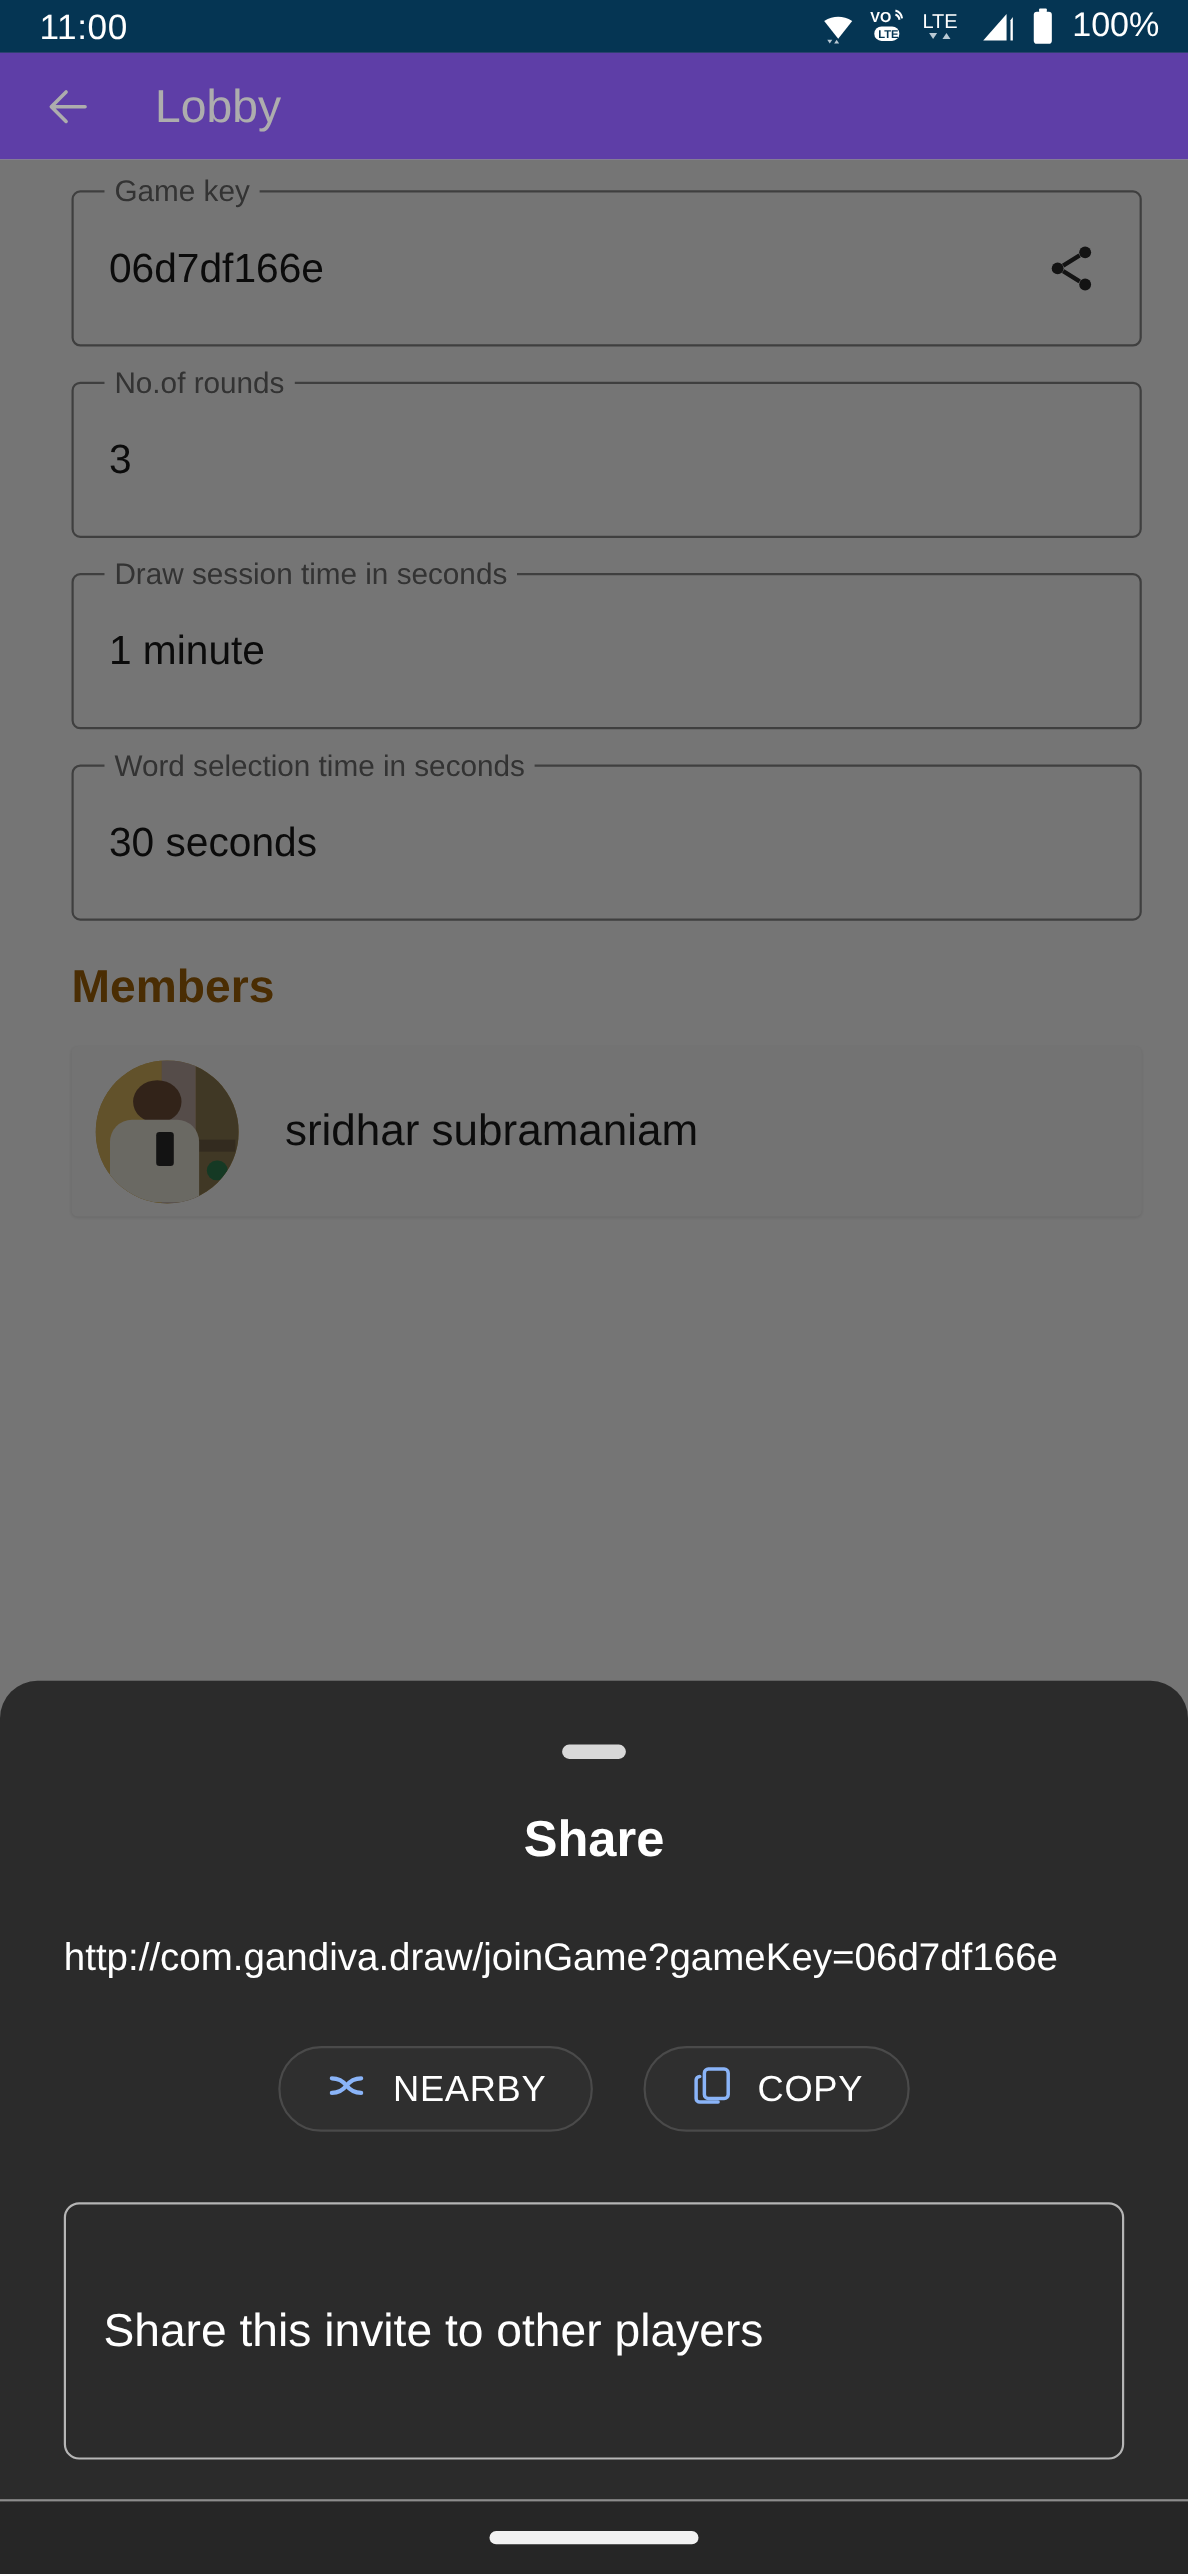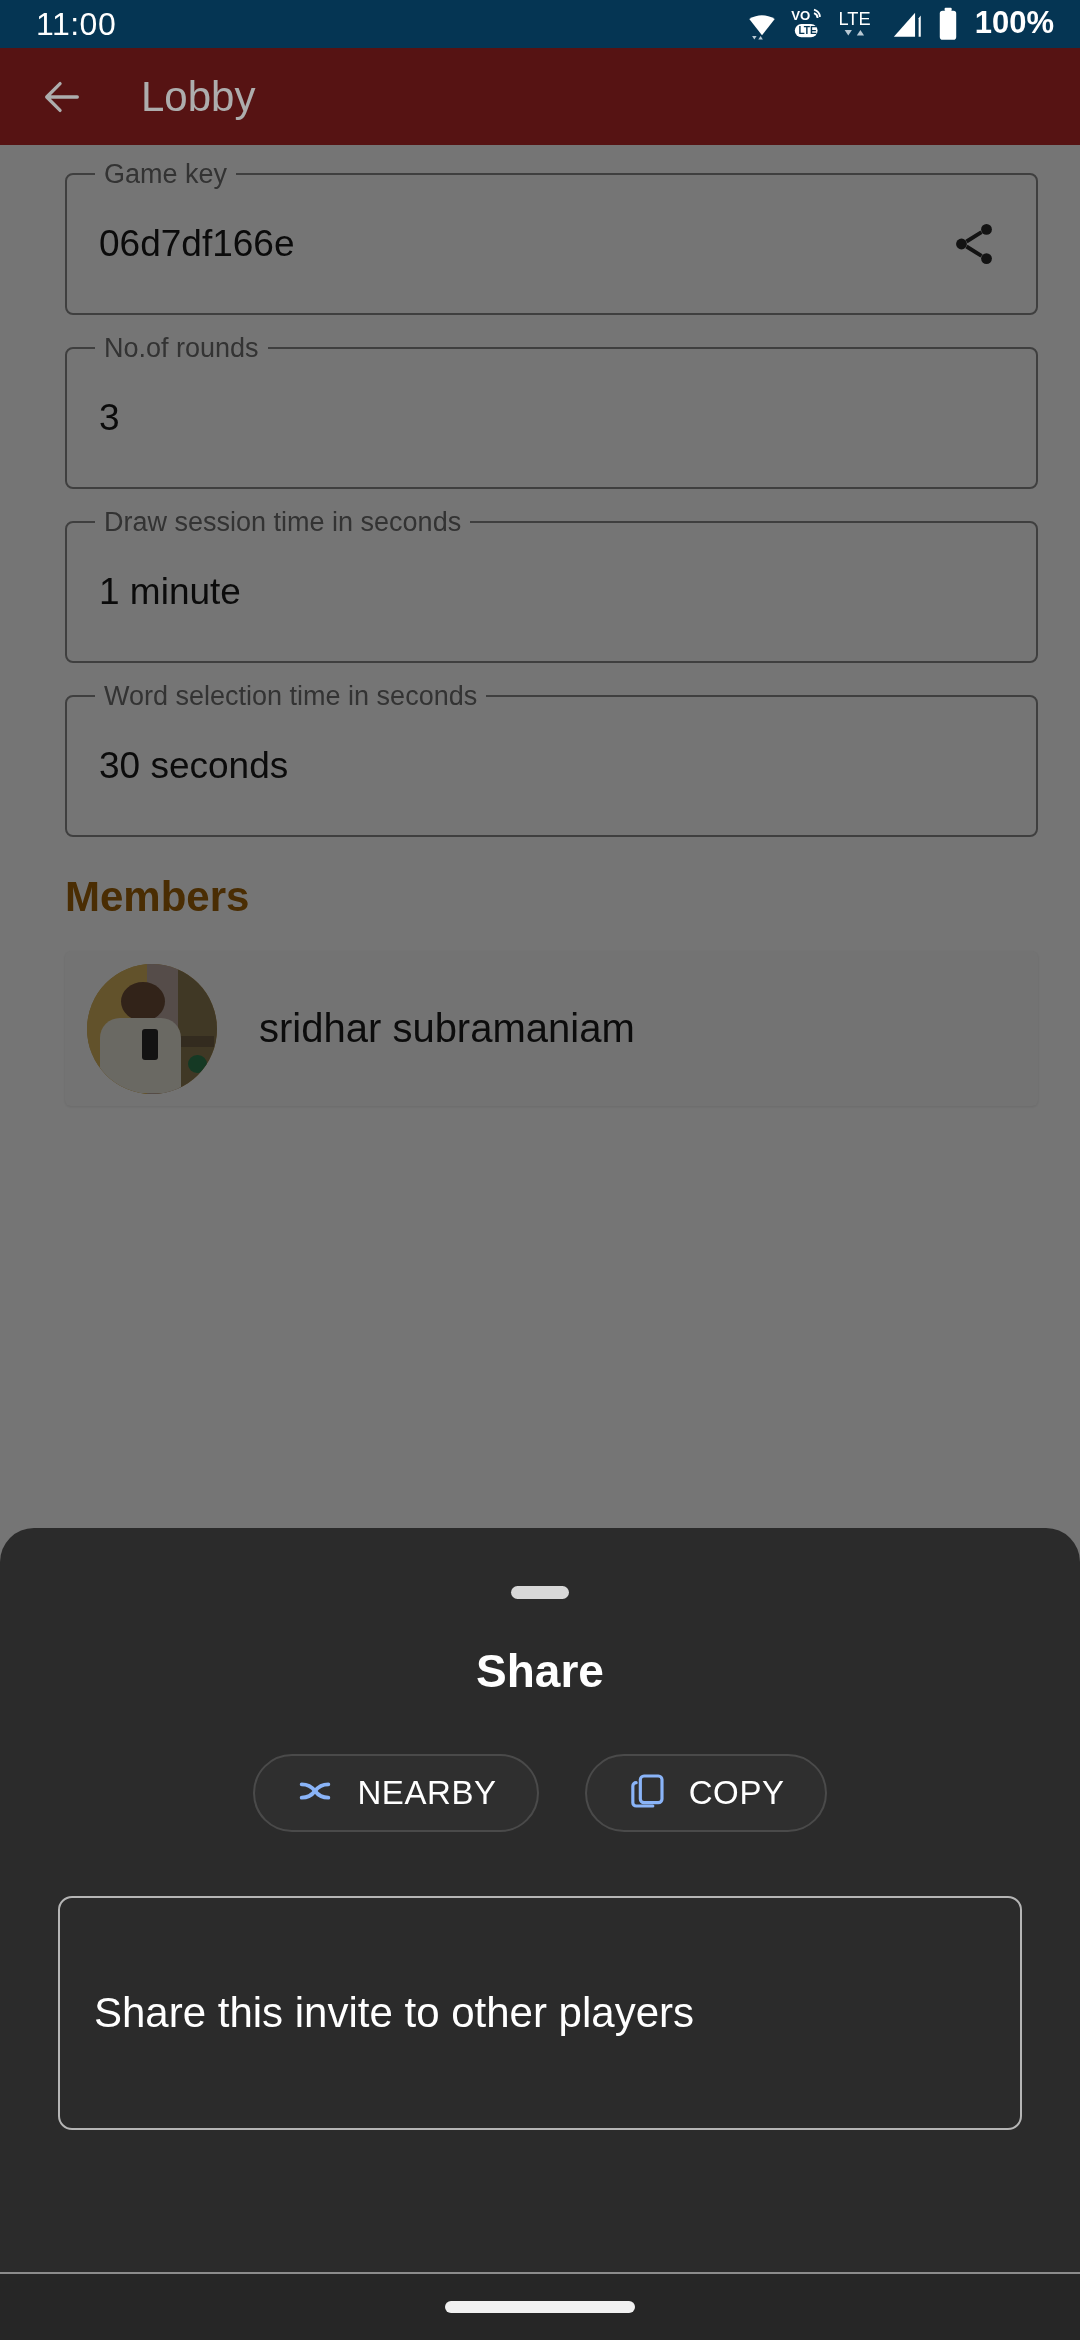--- a/index.html
+++ b/index.html
@@ -20,26 +20,26 @@
   .status-bar {
     position:absolute; top:0; left:0; right:0; height:48px;
     background:#053553;
     display:flex; align-items:center;
     padding:0 26px 0 36px;
     color:#ffffff;
   }
   .status-time { font-size:32px; font-weight:400; letter-spacing:0.5px; line-height:1; }
   .status-right { margin-left:auto; display:flex; align-items:flex-start; gap:11px; }
   .si { display:flex; align-items:center; }
-  .battery-pct { font-size:31px; font-weight:700; margin-left:5px; line-height:1; }
+  .battery-pct { font-size:31px; font-weight:400; margin-left:5px; line-height:1; }
 
   
   .app-bar {
     position:absolute; top:48px; left:0; right:0; height:97px;
-    background:#7f1d1d;
+    background:#8b5cf6;
     display:flex; align-items:center;
     padding-left:36px;
   }
   .app-bar-scrim {
     position:absolute; top:48px; left:0; right:0; height:97px;
     background:rgba(0,0,0,0.32);
     pointer-events:none;
   }
   .back-btn { width:52px; height:52px; display:flex; align-items:center; justify-content:center; }
   .app-title {
@@ -296,20 +296,21 @@
         <div class="member-name">sridhar subramaniam</div>
       </div>
 
     </div>
   </div>
   <div class="scrim"></div>
 
   <div class="sheet">
     <div class="sheet-handle"></div>
     <div class="sheet-title">Share</div>
+    <div class="share-url">http://com.gandiva.draw/joinGame?gameKey=06d7df166e</div>
 
     <div class="action-row">
       <div class="chip">
         <span>
           <svg width="40" height="40" viewBox="0 0 24 24">
             <path d="M4 8 Q9 8 12 12 Q15 16 20 16" stroke="#8ab4f8" stroke-width="2.3" fill="none" stroke-linecap="round"></path>
             <path d="M4 16 Q9 16 12 12 Q15 8 20 8" stroke="#8ab4f8" stroke-width="2.3" fill="none" stroke-linecap="round"></path>
           </svg>
         </span>
         <span class="chip-label">NEARBY</span>

